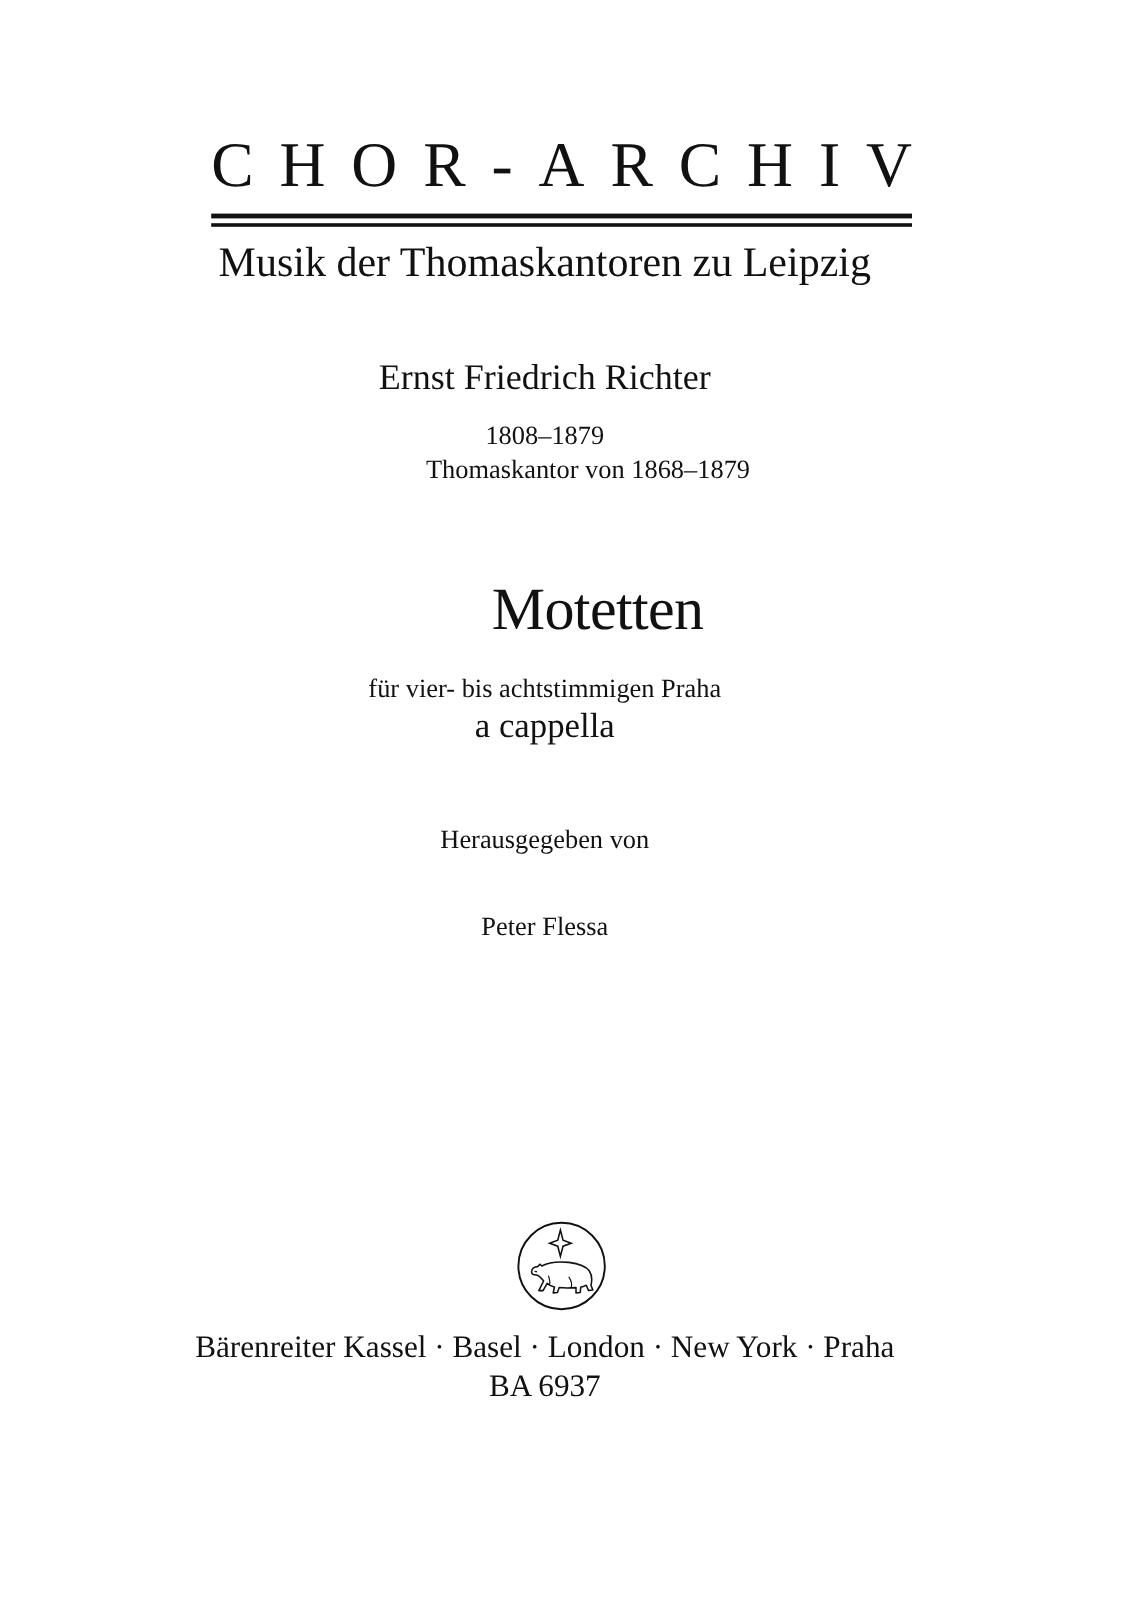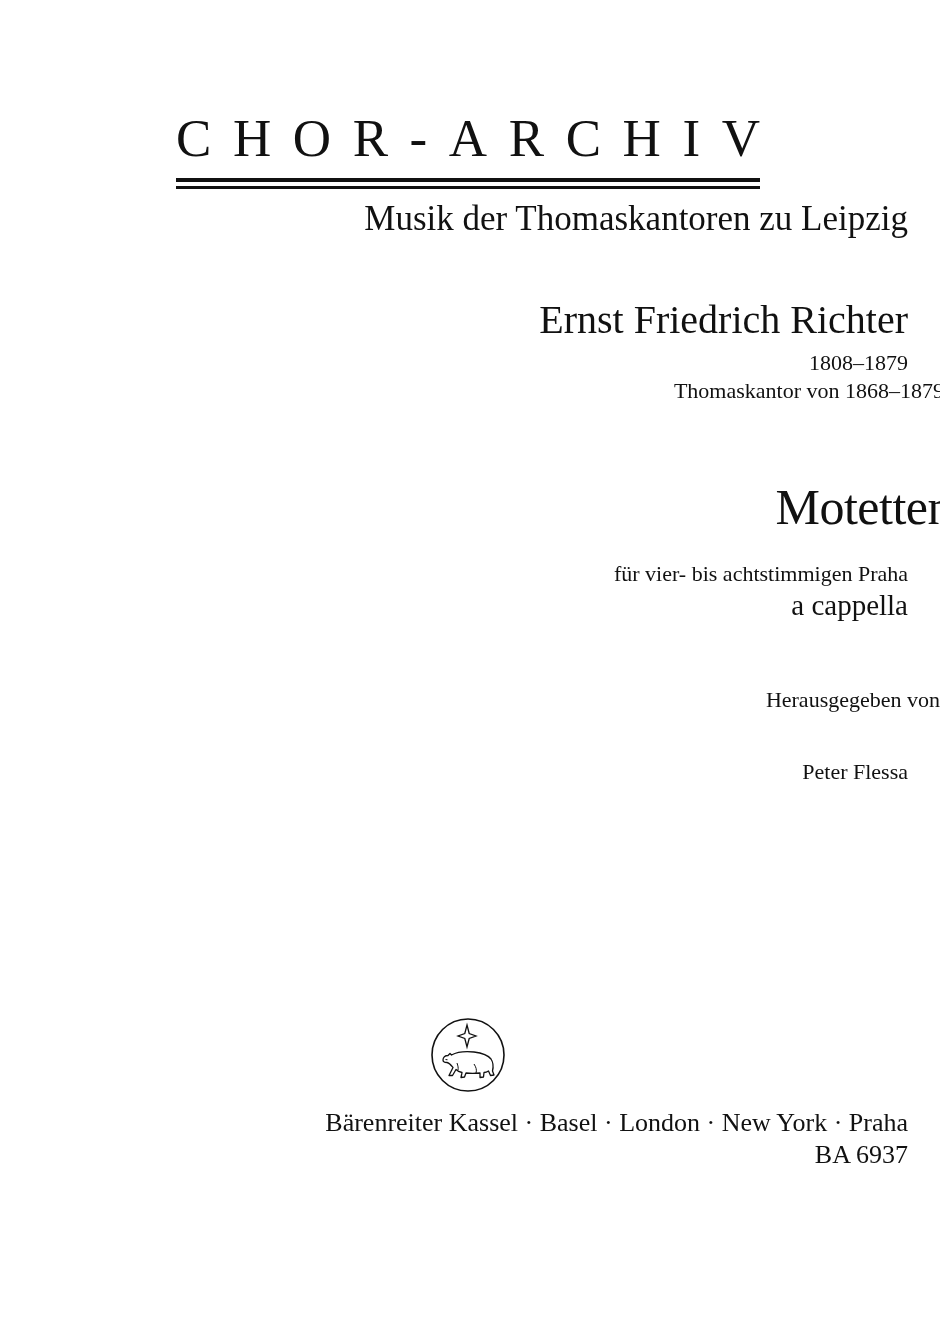--- a/index.html
+++ b/index.html
@@ -12,21 +12,21 @@
       height: 1336px;
       position: relative;
       overflow: hidden;
       color: #111111;
       font-family: "Liberation Serif", "DejaVu Serif", serif;
     }
     .line {
       position: absolute;
       left: 0;
       width: 908px;
-      text-align: right;
+      text-align: center;
       white-space: nowrap;
       line-height: 1;
     }
     
     .series-title {
       top: 112px;
       left: 176px;
       width: 584px;
       font-size: 53px;
       letter-spacing: 0;
@@ -53,21 +53,21 @@
       top: 186px;
       height: 2.5px;
       background: #111;
     }
     .series-subtitle {
       top: 201px;
       font-size: 35px;
     }
     .composer-name {
       top: 300px;
-      font-size: 40px;
+      font-size: 30px;
     }
     .composer-dates {
       top: 352px;
       font-size: 22px;
     }
     .composer-role {
       top: 380px;
       font-size: 22px;
       padding-left: 36px;
     }
@@ -81,21 +81,20 @@
       top: 563px;
       font-size: 22px;
     }
     .work-scoring-2 {
       top: 591px;
       font-size: 29px;
     }
     .editor-label {
       top: 689px;
       font-size: 22px;
-      padding-left: 32px;
     }
     .editor-name {
       top: 717px;
       font-size: 22px;
       margin-top: 44px;
     }
     .logo {
       position: absolute;
       left: 430px;
       top: 1017px;

